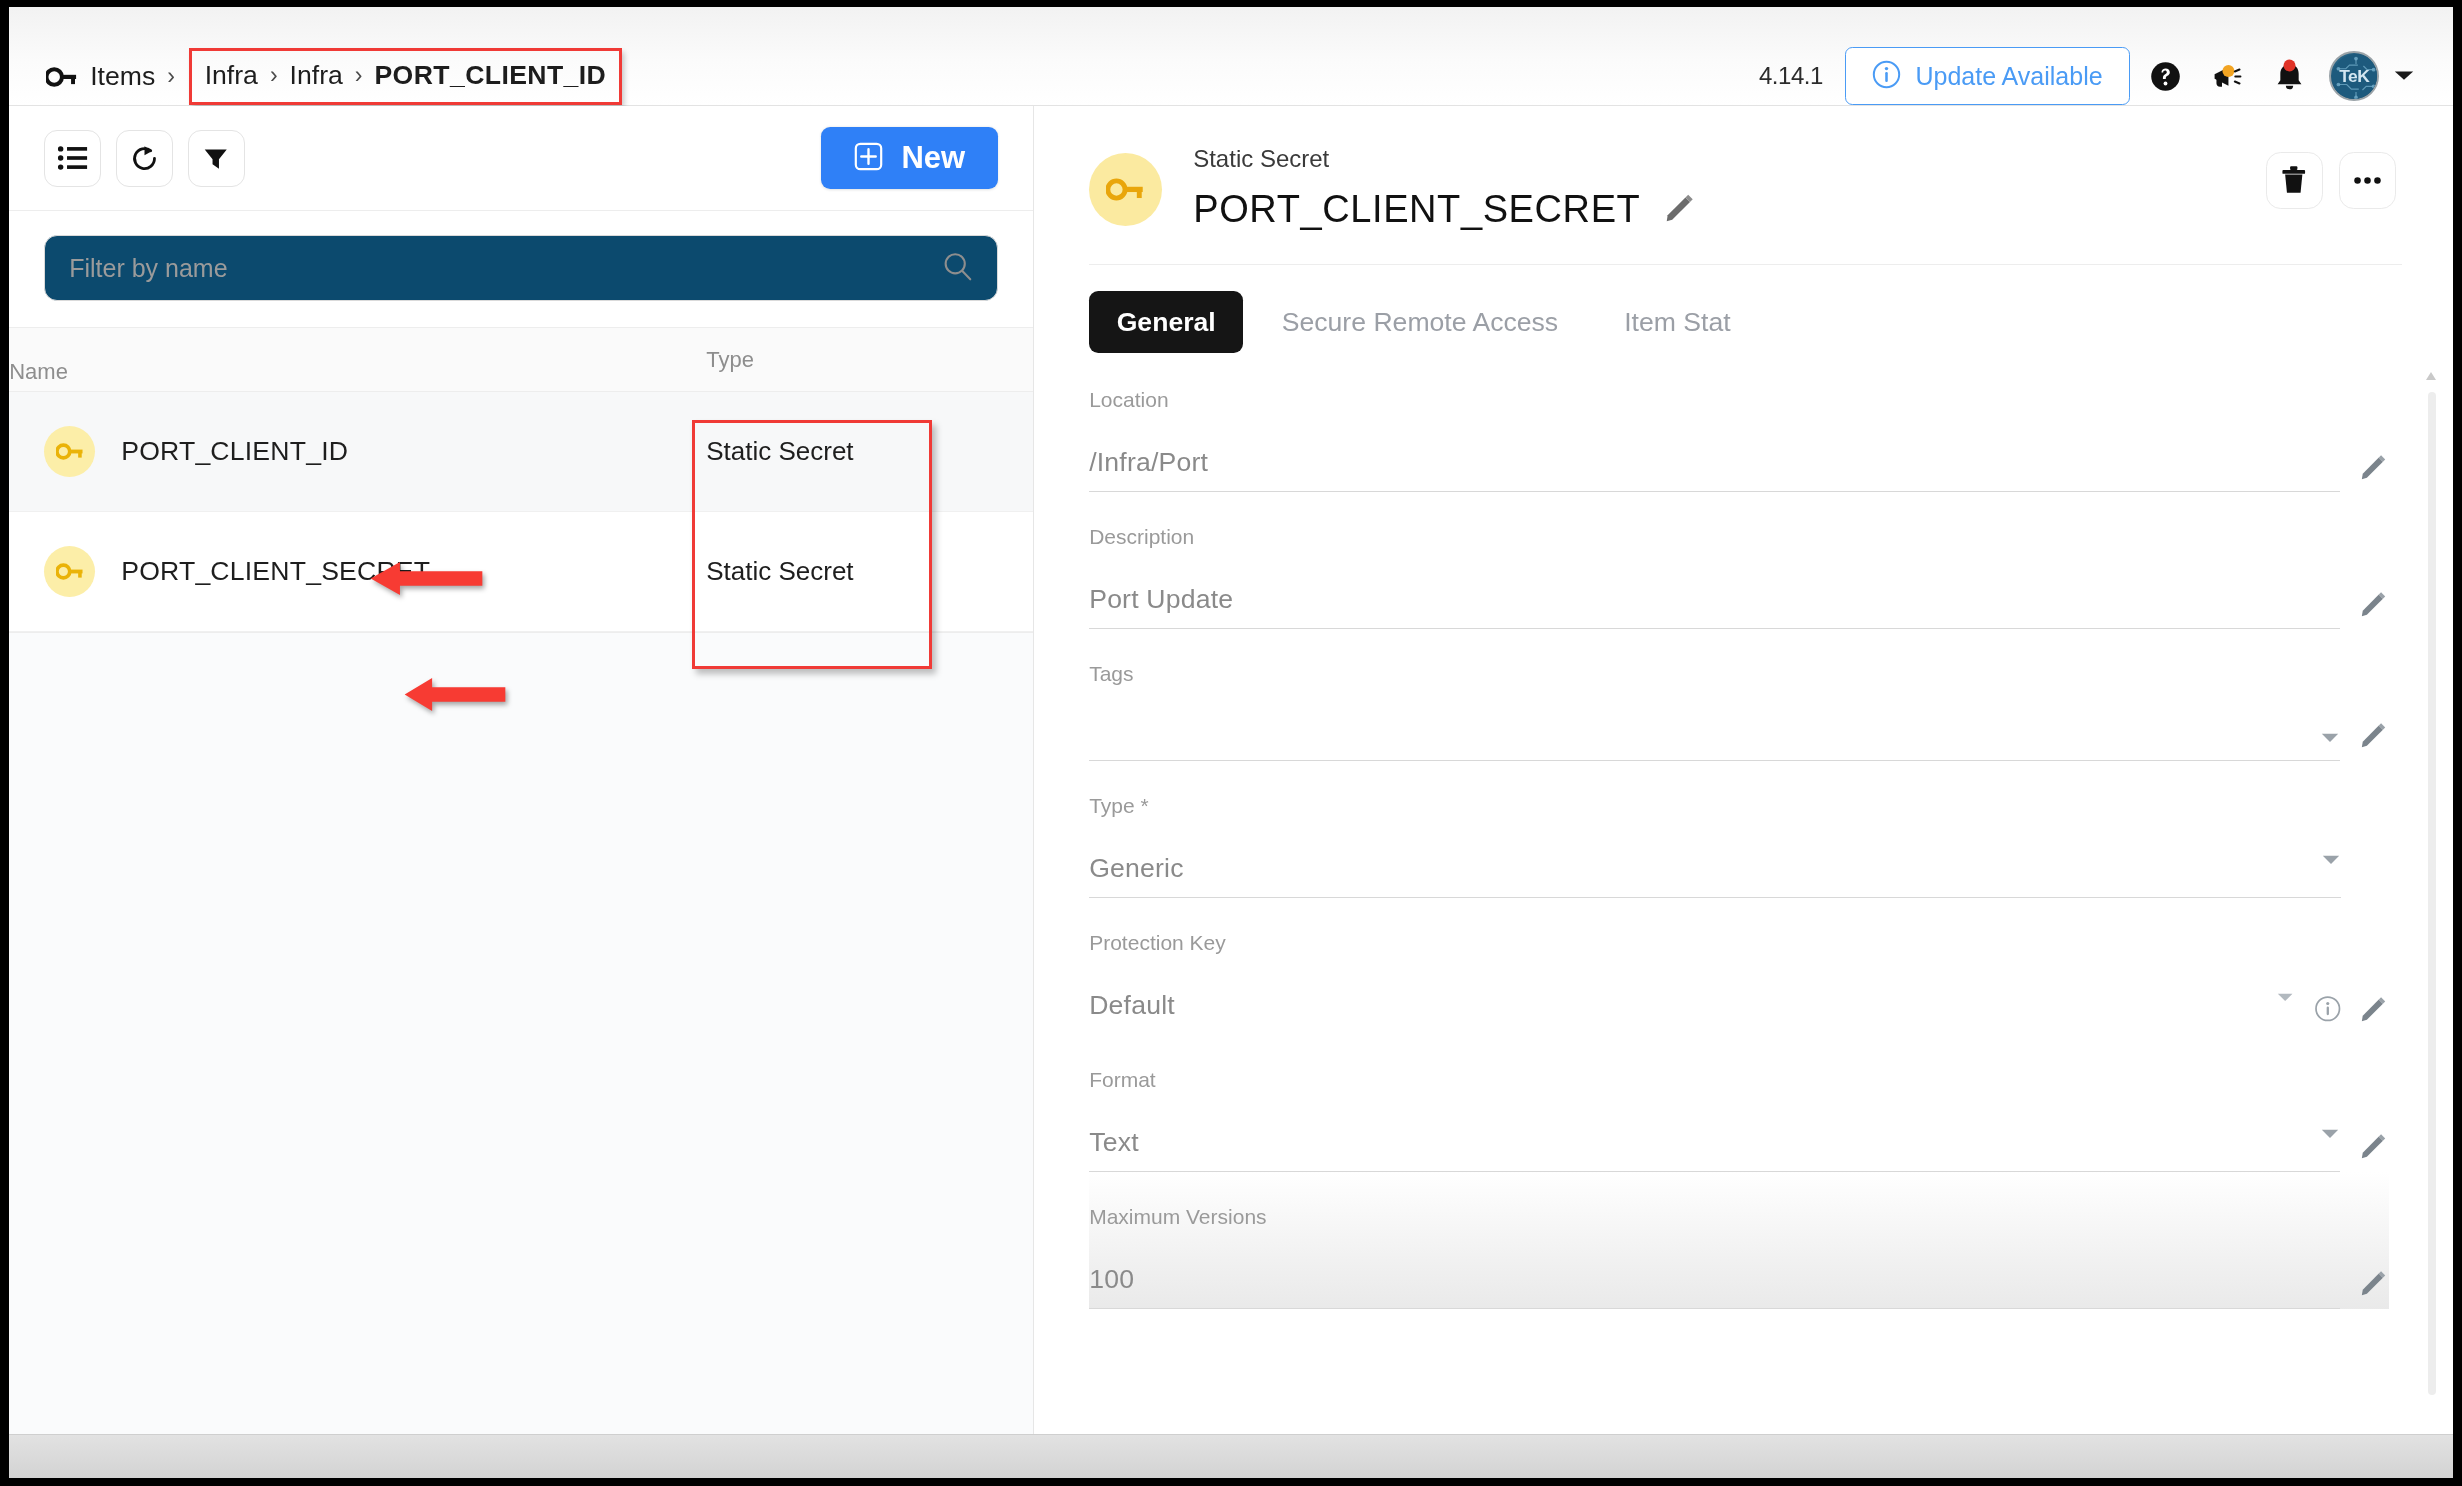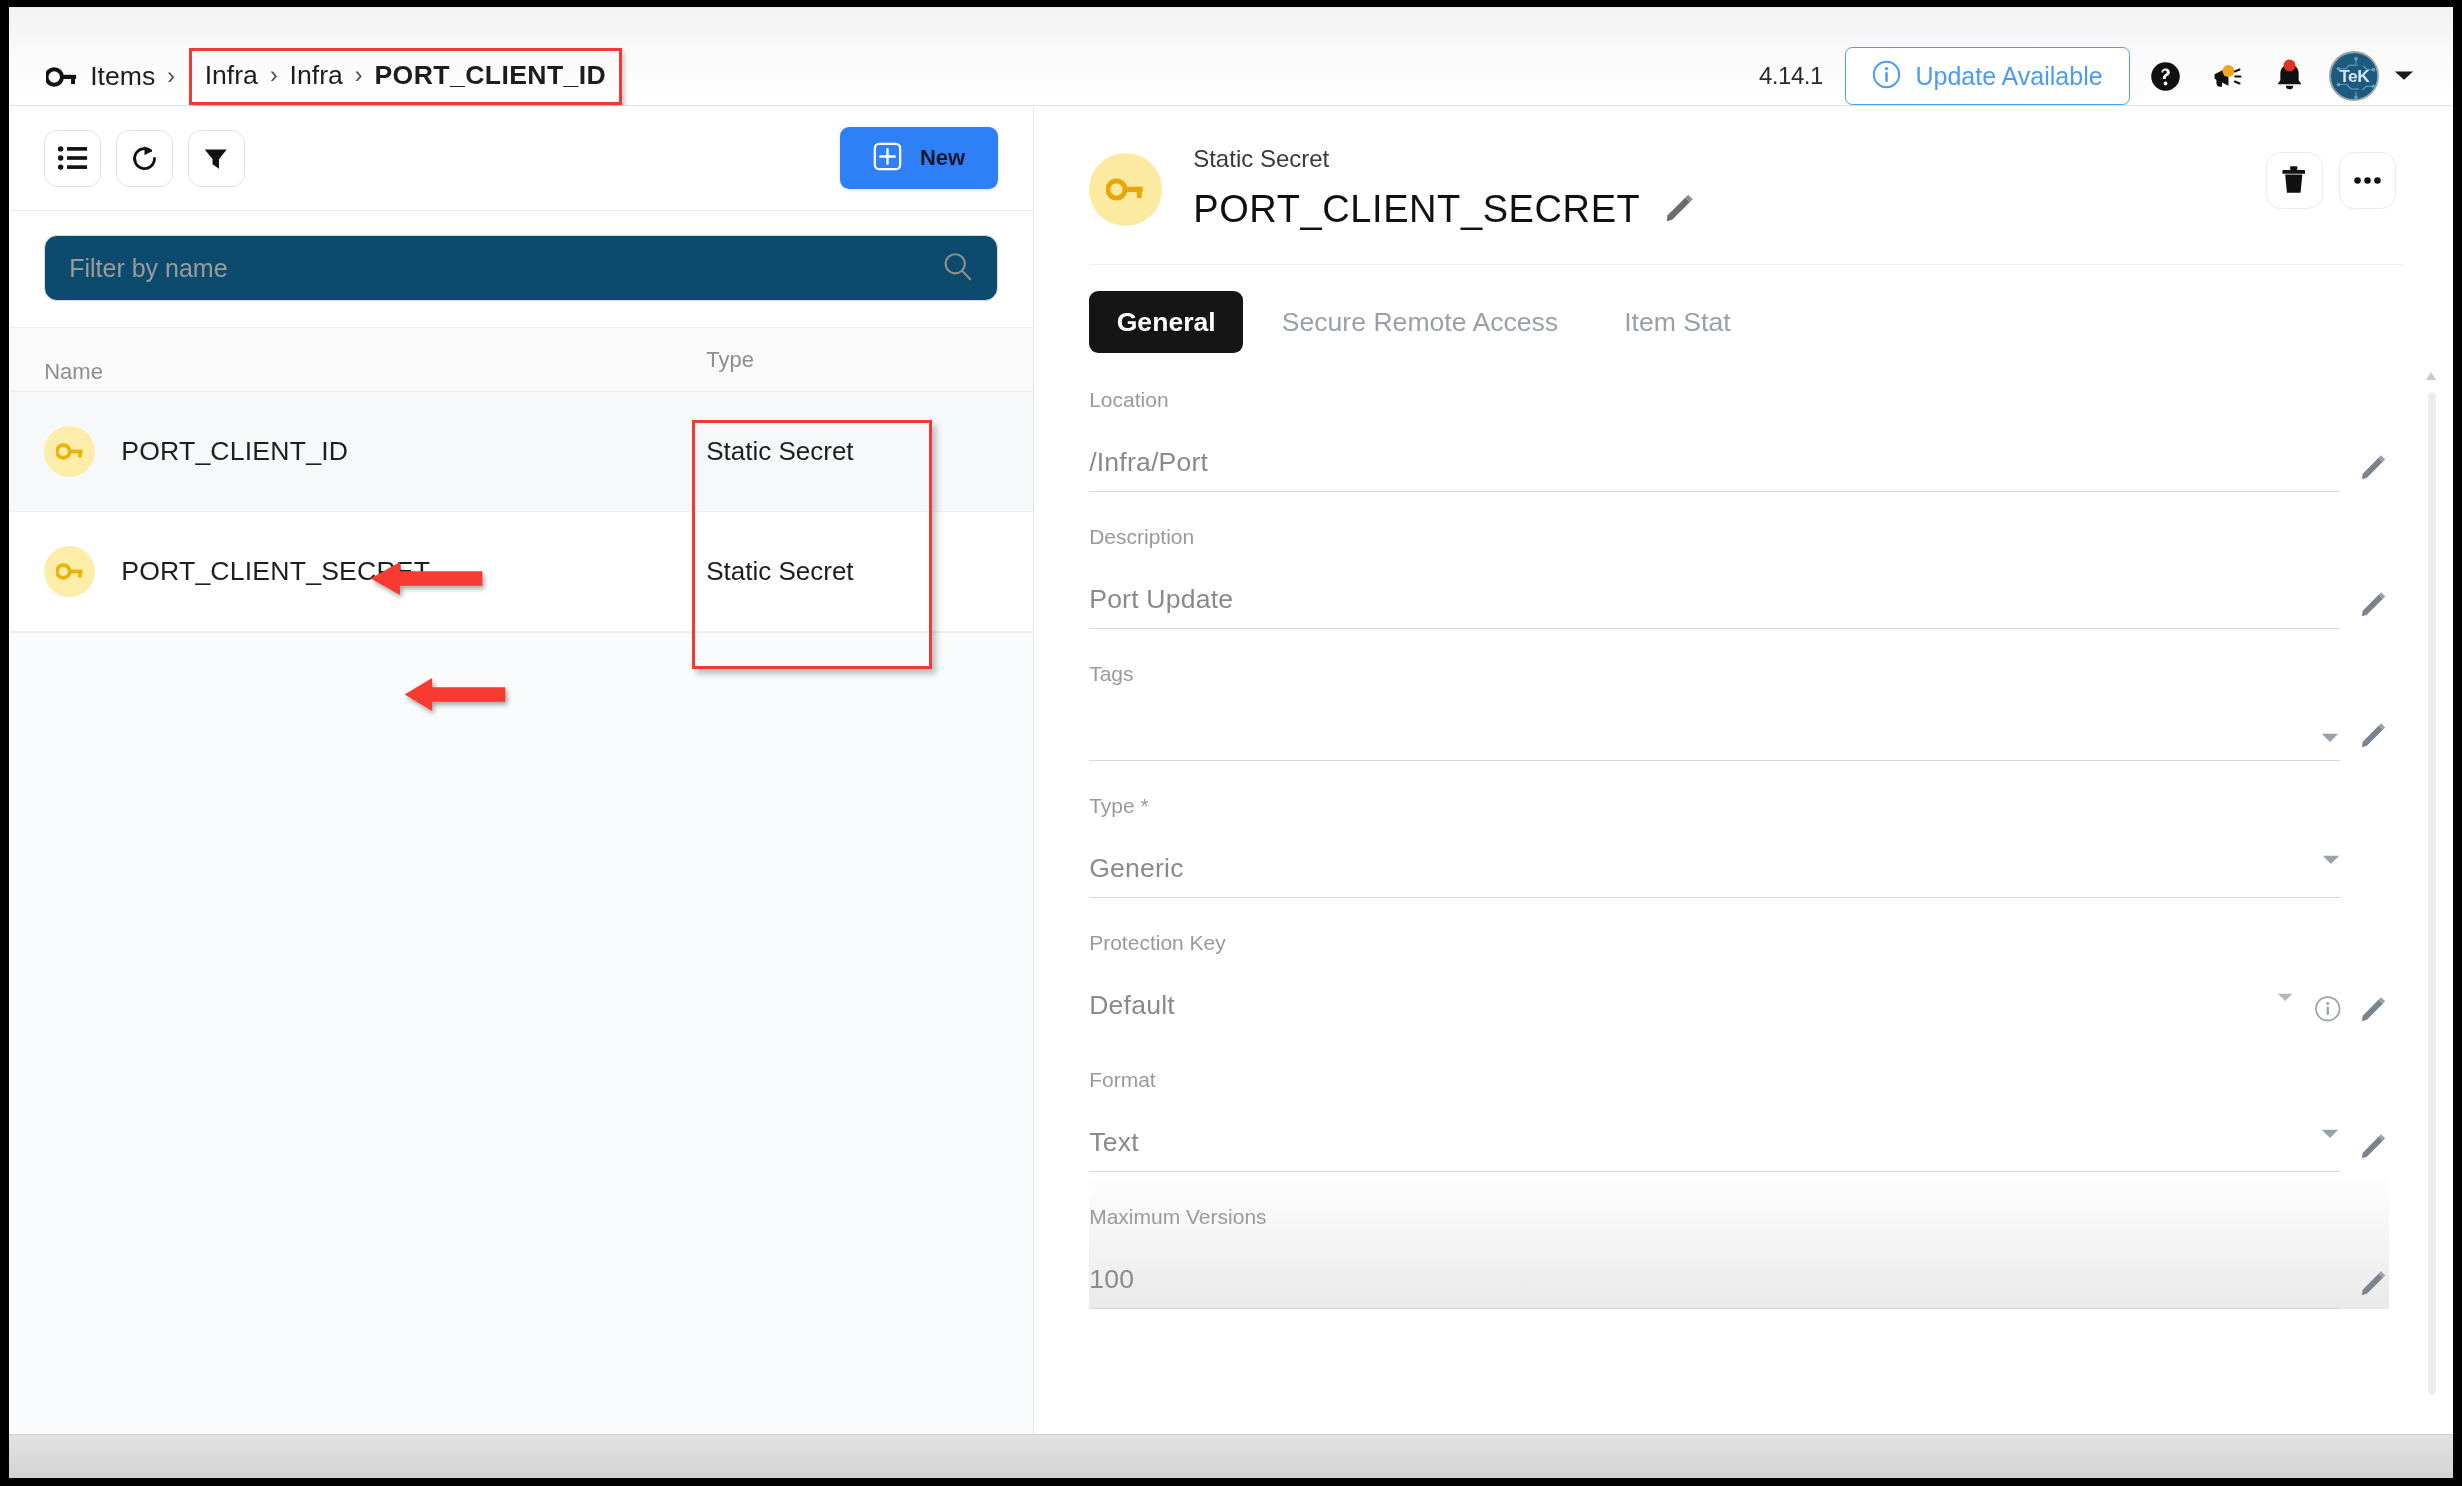--- a/index.html
+++ b/index.html
@@ -165,22 +165,22 @@
     border-radius: 9.2px;
     height: 62px;
     padding: 0 33px;
     display: flex;
     align-items: center;
     gap: 18.3px;
     cursor: pointer;
     box-shadow: 0 0.9px 2.8px rgba(0,0,0,0.12);
   }
   .new-btn .lbl {
-    color: #0f172a;
-    font-size: 22px;
+    color: #ffffff;
+    font-size: 31px;
     font-weight: 600;
   }
 
   .filter-row {
     padding: 24px 35px 26px 35px;
     border-bottom: 0.9px solid #ededed;
   }
   .filter-input {
     width: 100%;
     height: 66px;
@@ -202,21 +202,21 @@
     height: 64px;
     display: flex;
     align-items: center;
     background: #fafafa;
     border-bottom: 0.9px solid #ededed;
   }
   .th {
     font-size: 22px;
     color: #8e8e8e;
   }
-  .th.name { padding-left: 35px; width: 697px; margin-top: 25px; }
+  .th.name { width: 697px; margin-top: 25px; }
   .th.type { width: 321px; }
 
   .trow {
     height: 120px;
     display: flex;
     align-items: center;
     border-bottom: 0.9px solid #f0f0f0;
     cursor: pointer;
     position: relative;
     background: #ffffff;

